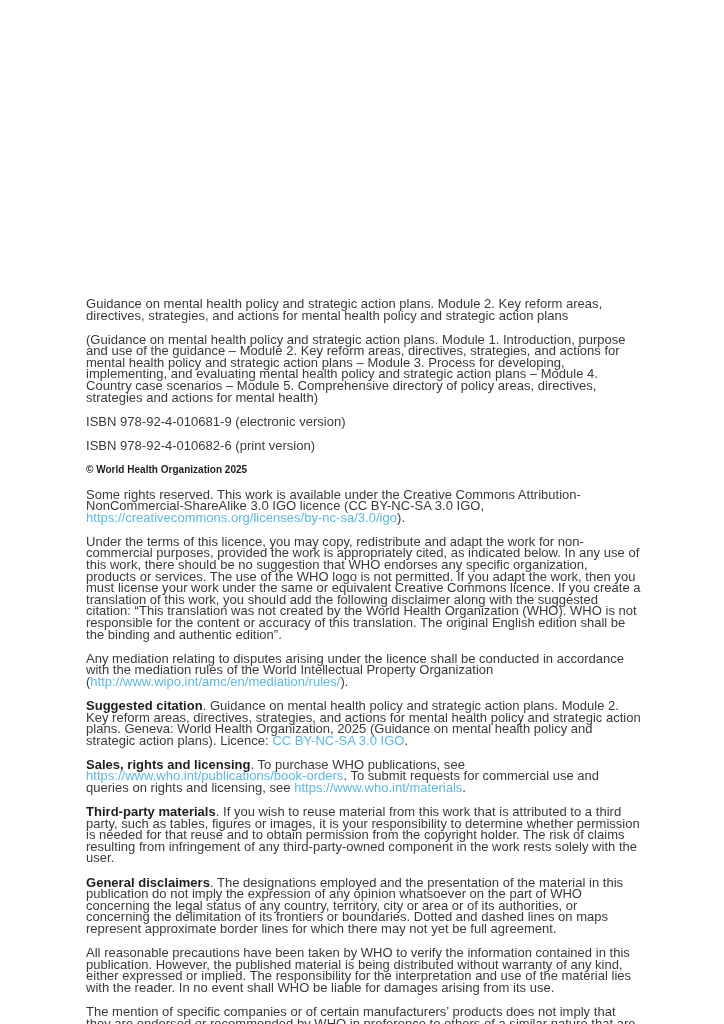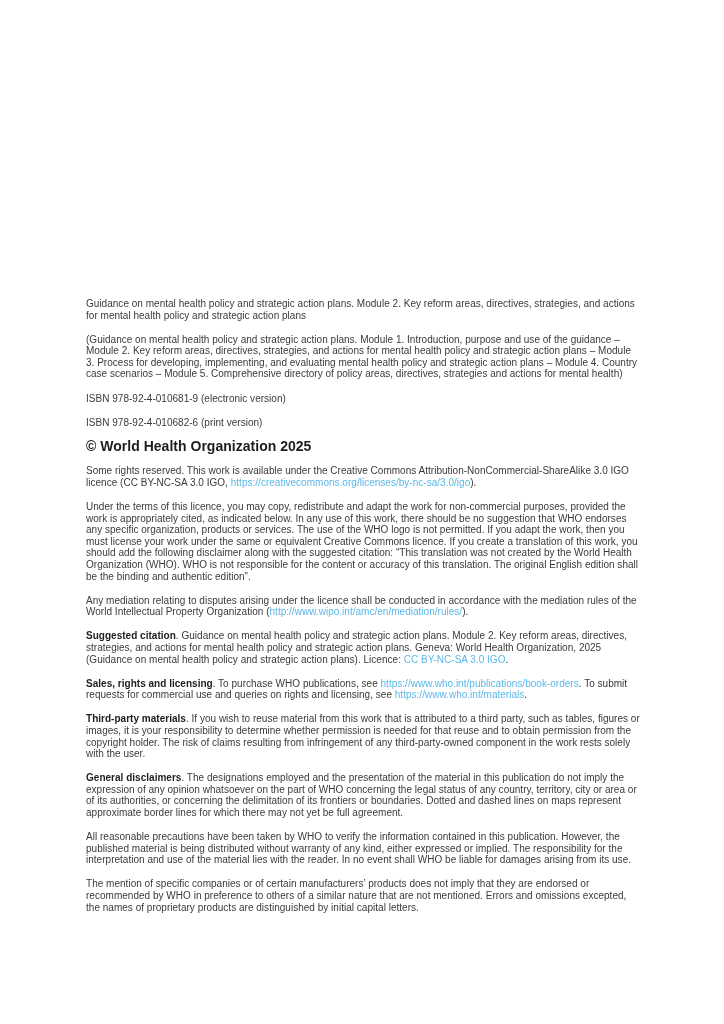--- a/index.html
+++ b/index.html
@@ -24,41 +24,41 @@
     background: #ffffff;
   }
   .content {
     position: absolute;
     left: 86px;
     top: 298px;
     width: 555px;
   }
   p {
     margin: 0 0 12.5px 0;
-    font-size: 10px;
+    font-size: 13px;
     line-height: 11.6px;
     letter-spacing: 0.02px;
     color: #3a3a3a;
     text-align: left;
   }
   p.tight {
     margin-bottom: 13px;
   }
   b, .bold {
     font-weight: bold;
     color: #1d1d1d;
   }
   .lnk {
     color: #5bb8e8;
     text-decoration: none;
   }
   .copyright-line {
     font-weight: bold;
     color: #1d1d1d;
-    font-size: 14px;
+    font-size: 10px;
   }
   .credits p {
     margin-bottom: 0;
   }
 </style>
 </head>
 <body>
 
 <div class="page">
   <div class="content">

